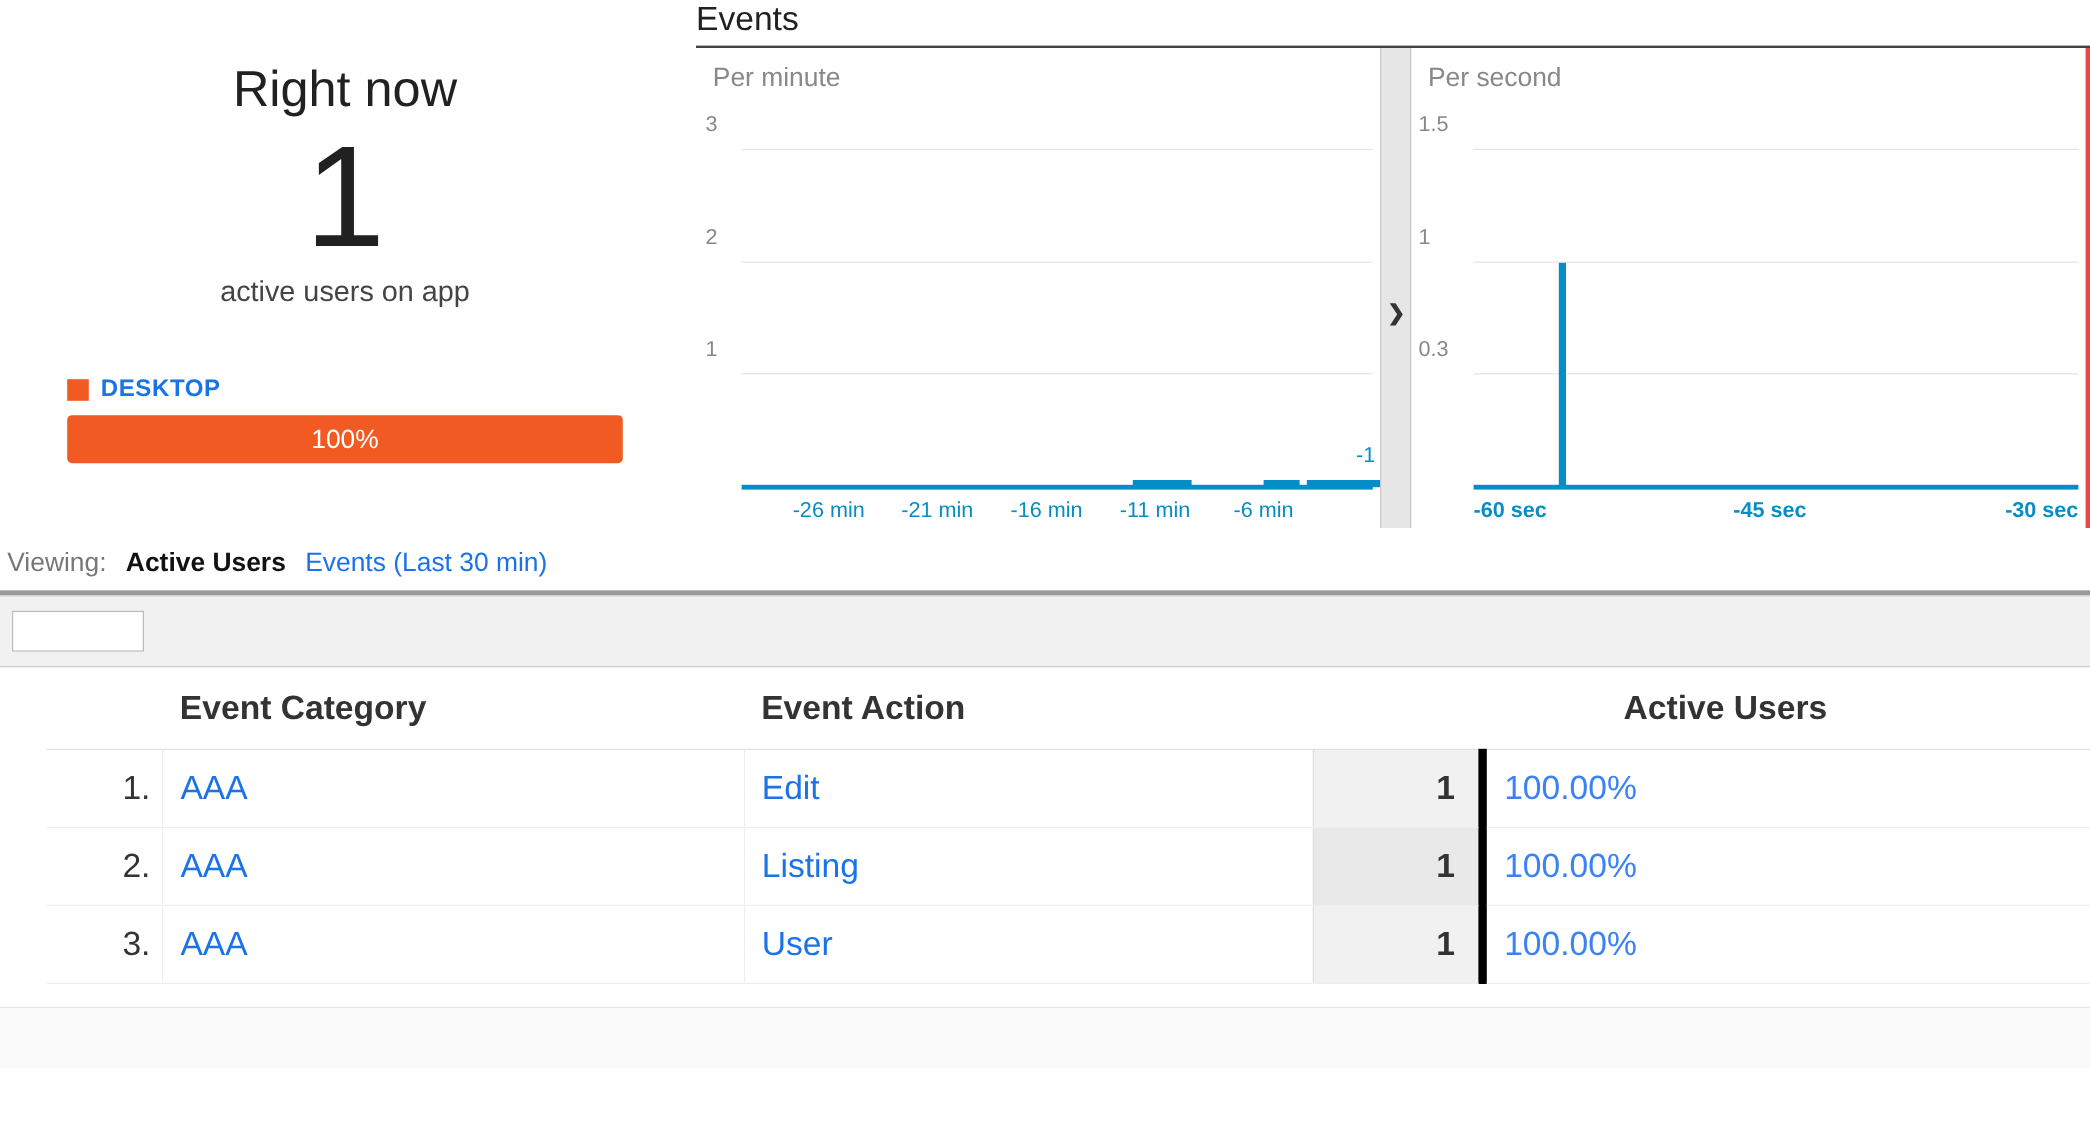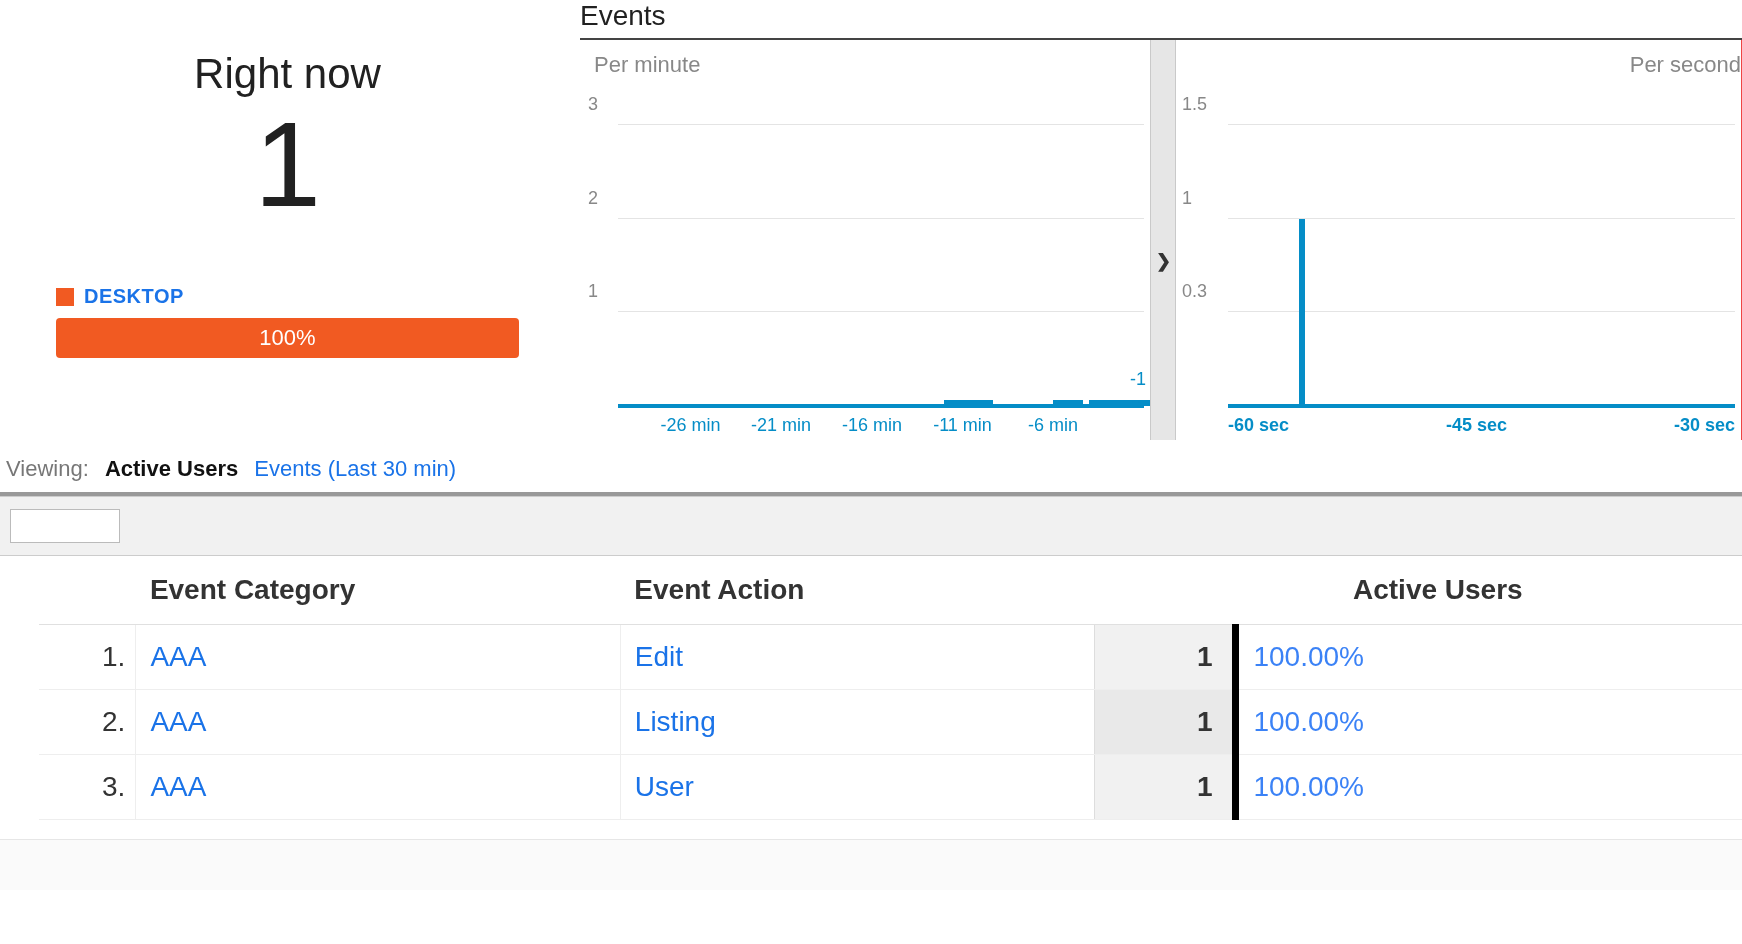--- a/index.html
+++ b/index.html
@@ -20,21 +20,21 @@
 
   
   .right-panel { flex: 1; position: relative; padding-left: 5px; }
   .events-title { font-size: 28px; color: #212121; margin-bottom: 6px; }
   .hr-dark { border: none; border-top: 2px solid #444; }
 
   .charts-row { display: flex; height: 400px; }
   .chart-min { flex: 0 0 570px; position: relative; }
   .divider-col { flex: 0 0 26px; background: #e6e6e6; border-left: 1px solid #c9c9c9; border-right: 1px solid #c9c9c9; position: relative; }
   .divider-col .chev { position: absolute; top: 210px; left: 5px; font-size: 18px; font-weight: 700; color: #333; }
-  .chart-sec { flex: 1; position: relative; border-right: 1px solid #ef4444; text-align: right; }
+  .chart-sec { flex: 1; position: relative; border-right: 4px solid #ef4444; }
 
   .chart-sub { font-size: 22px; color: #888; padding: 12px 0 0 14px; }
   .plot-area { position: absolute; left: 38px; right: 6px; top: 66px; bottom: 34px; }
   .plot-area-sec { left: 52px; }
 
   .ytick { position: absolute; left: -30px; font-size: 18px; color: #888; transform: translateY(-50%); }
   .ytick-sec { left: -46px; }
   .grid { position: absolute; left: 0; right: 0; border-top: 1px solid #e4e4e4; }
   .xaxis-line { position: absolute; left: 0; right: 0; bottom: -2px; border-top: 4px solid #058dc7; }
 
@@ -80,20 +80,21 @@
   .page-end { height: 50px; background: #fafafa; }
 </style>
 </head>
 <body>
 
 <div class="top-row">
 
   <div class="left-panel">
     <div class="rn-title">Right now</div>
     <div class="rn-count">1</div>
+    <div class="rn-sub">active users on app</div>
 
     <div class="legend-row">
       <span class="legend-swatch"></span>
       <span class="legend-label">DESKTOP</span>
     </div>
     <div class="bar-wrap">
       <div class="bar">
         <span>100%</span>
       </div>
     </div>

